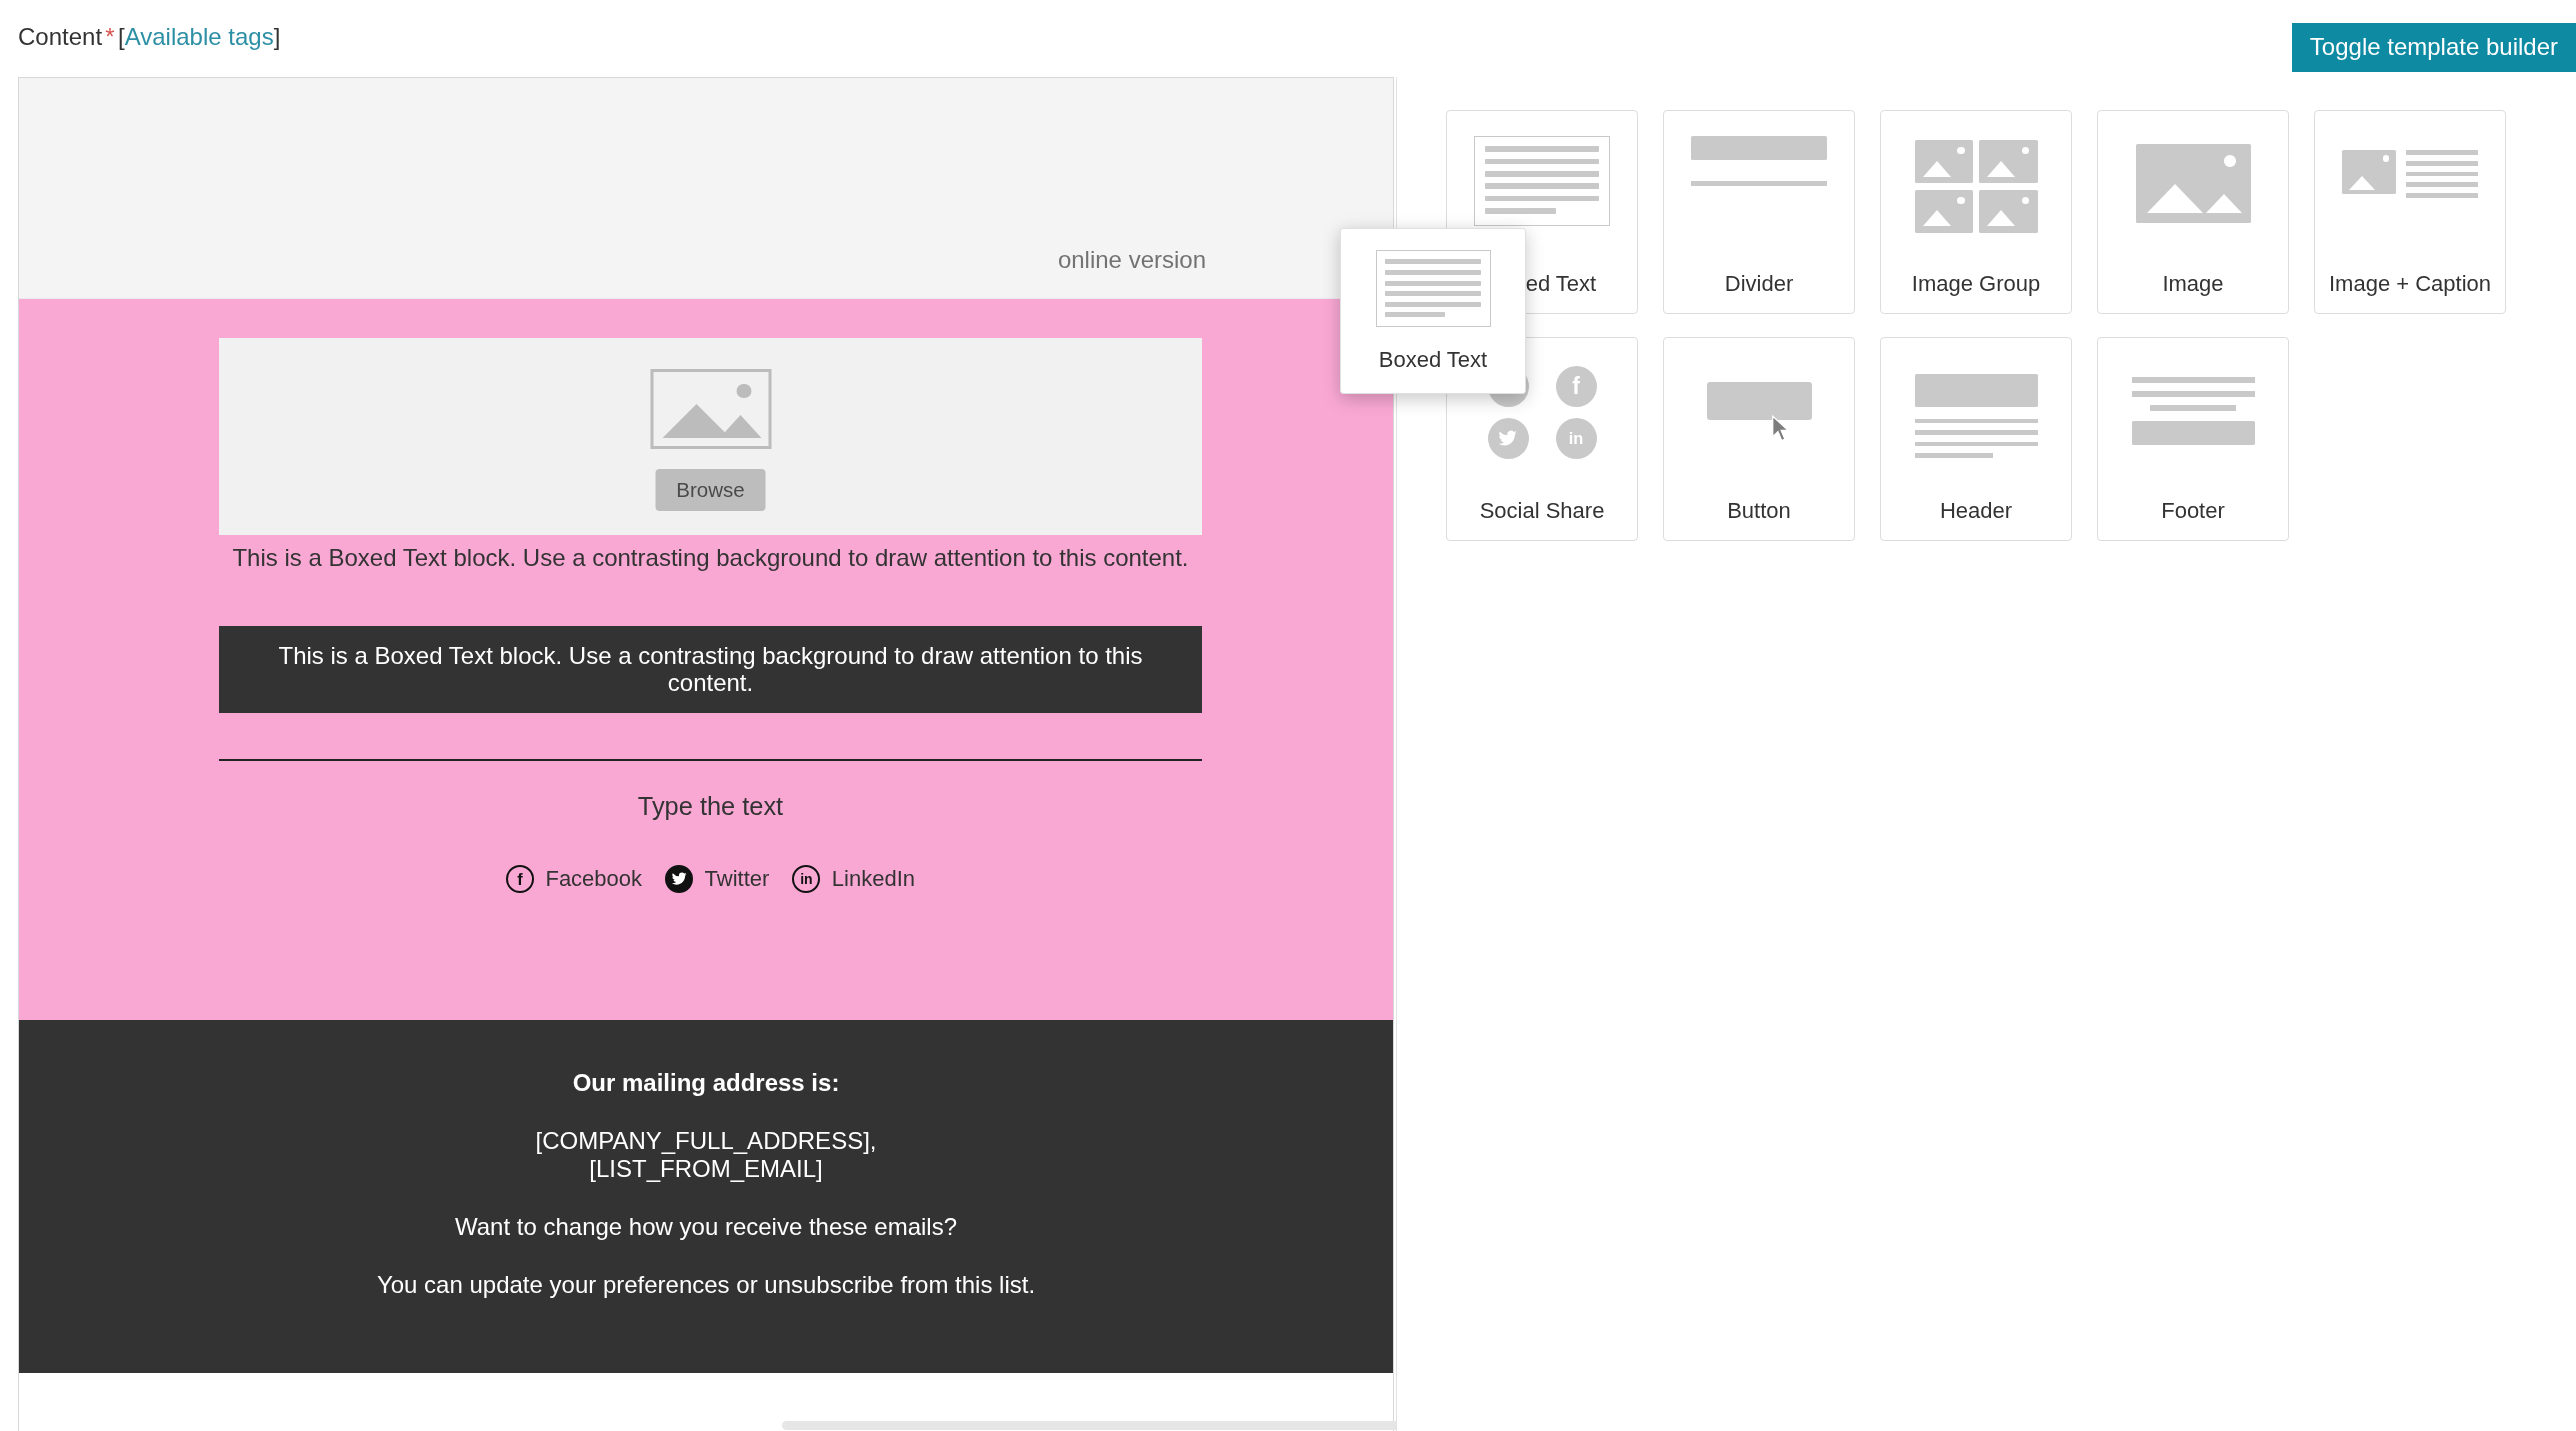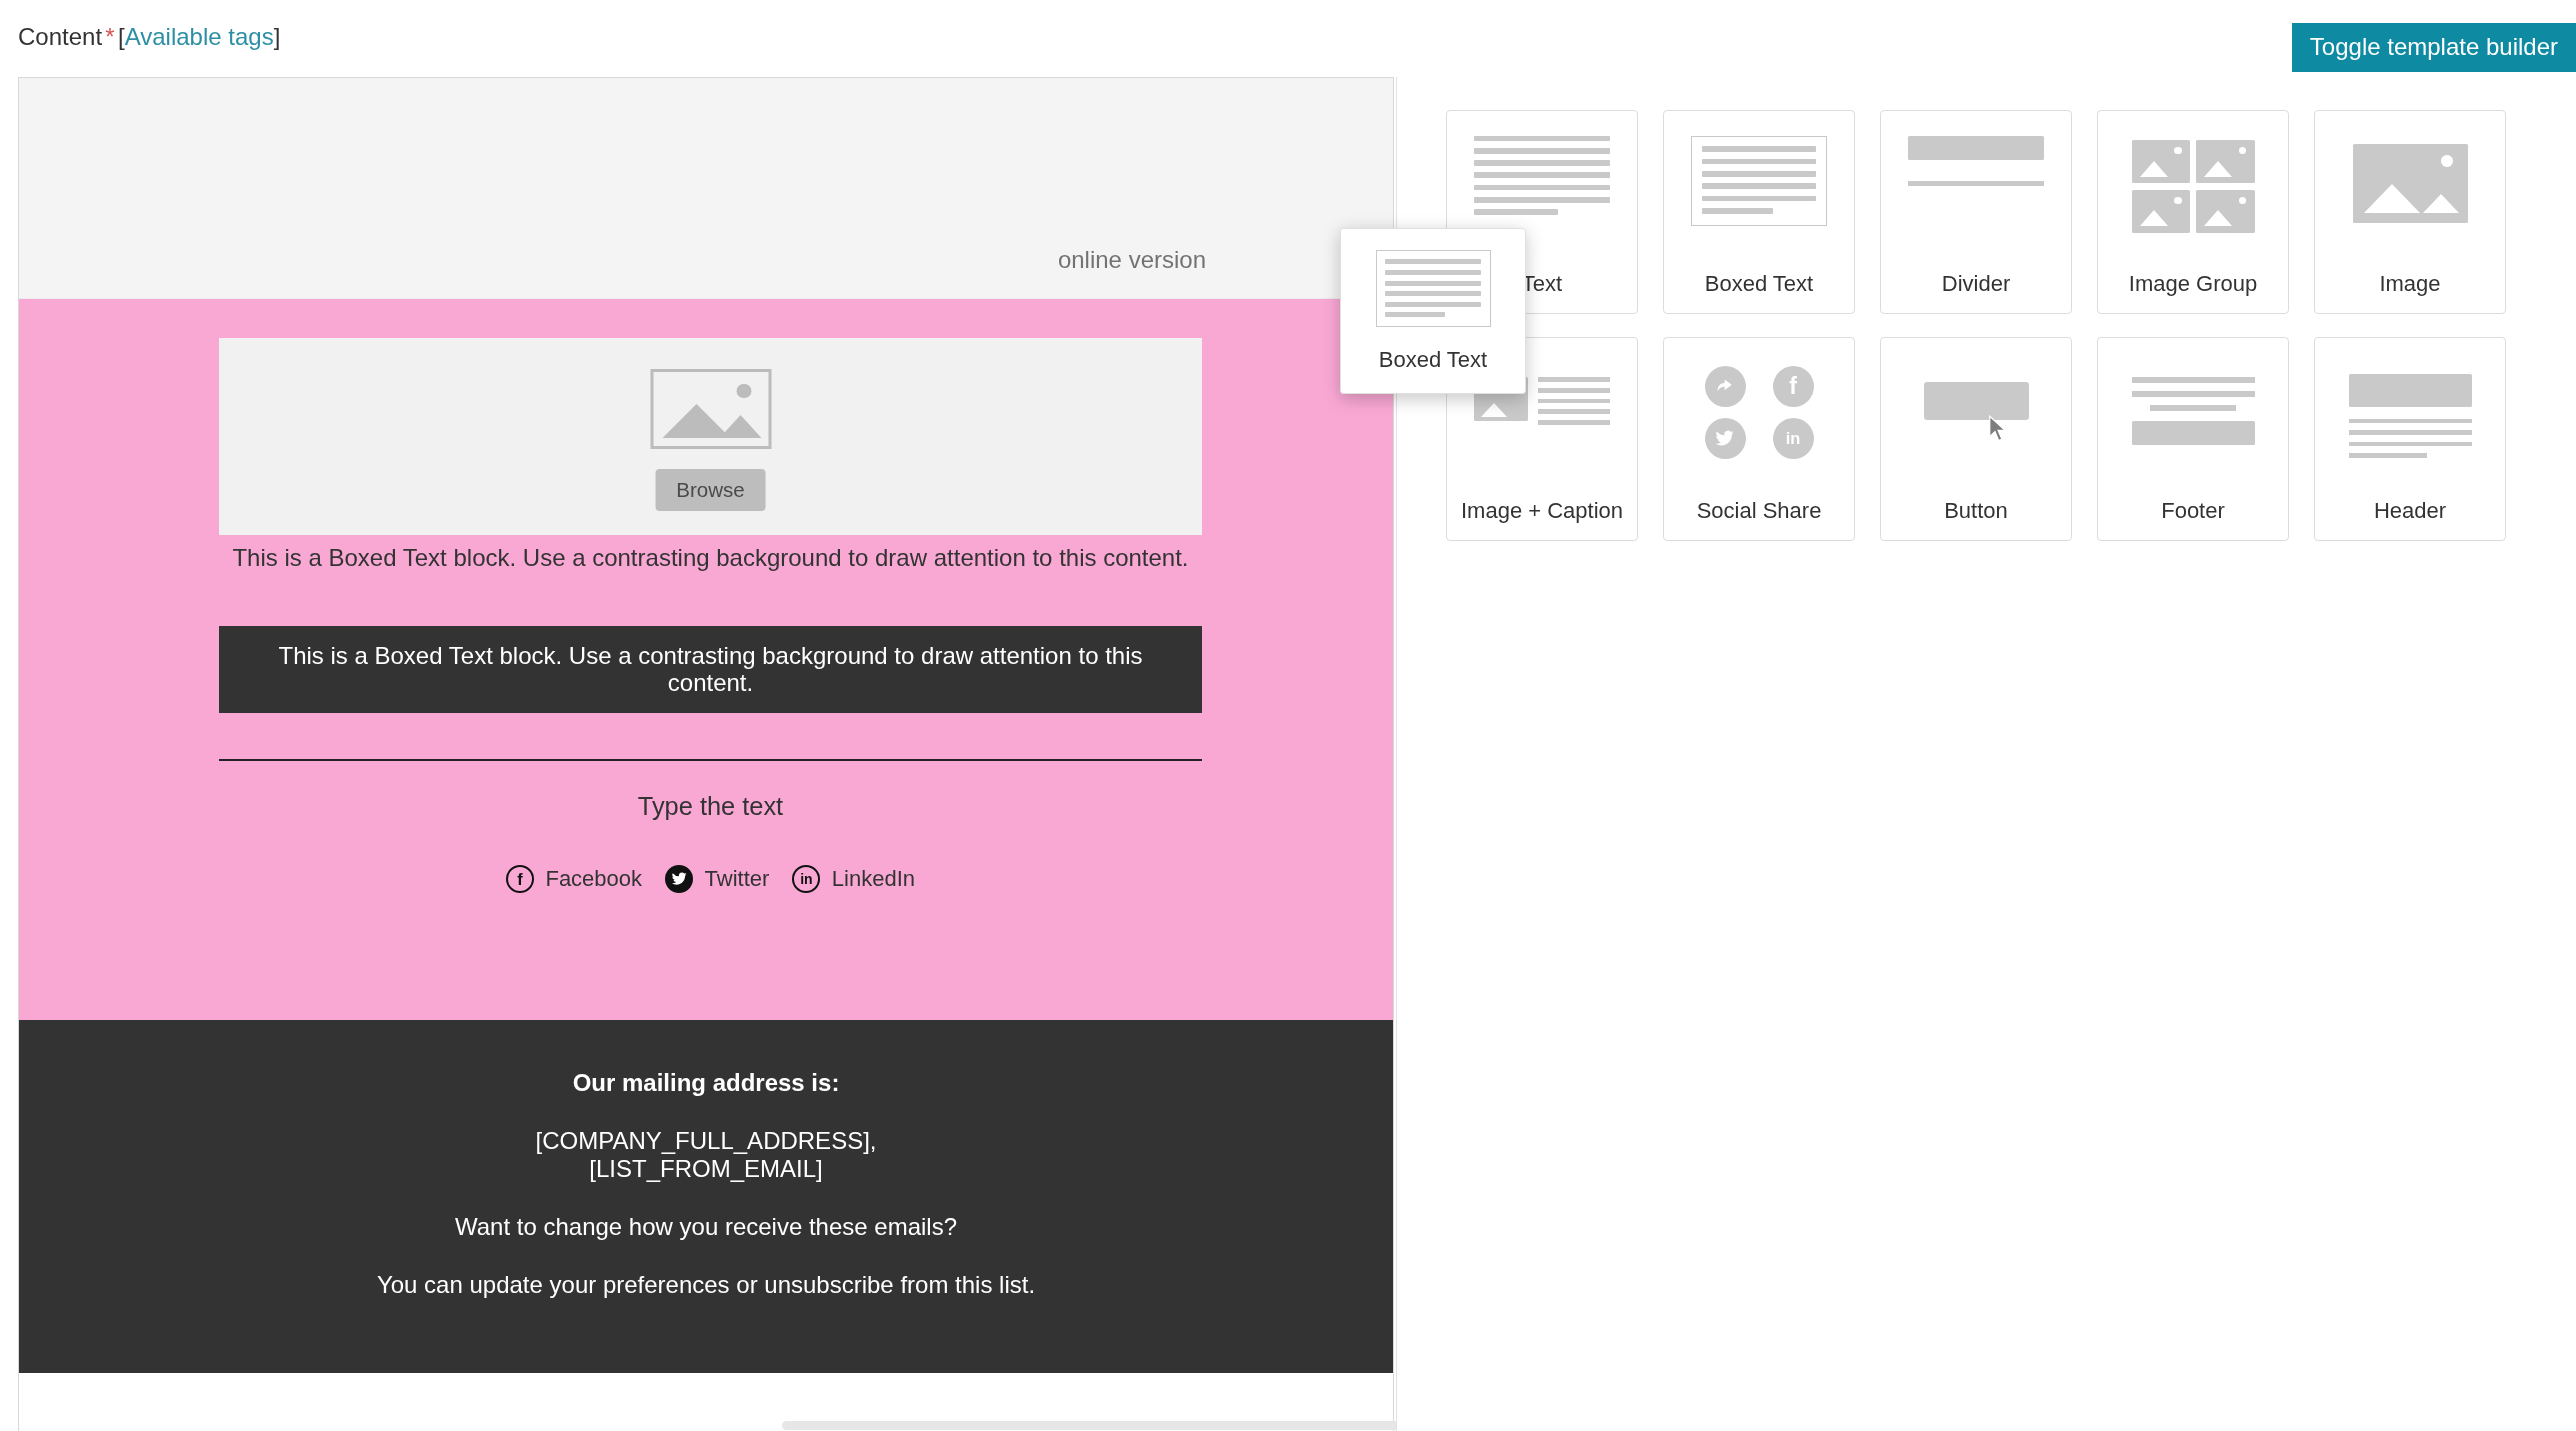--- a/index.html
+++ b/index.html
@@ -559,34 +559,20 @@
 
 </div>
 
 <div class="scroll-hint">
   <div class="hscroll"></div>
 </div>
 
 <div class="palette">
   <div class="palette-grid">
 
-    <div class="palette-cell">
-      <div class="thumb">
-        <div class="lines">
-          <div class="ln"></div>
-            <div class="ln"></div>
-            <div class="ln"></div>
-          <div class="ln"></div>
-            <div class="ln"></div>
-            <div class="ln"></div>
-          <div class="ln short"></div>
-        </div>
-      </div>
-      <div class="palette-label">Text</div>
-    </div>
 
     <div class="palette-cell">
       <div class="thumb">
         <div class="boxed-thumb">
           <div class="lines">
             <div class="ln"></div>
               <div class="ln"></div>
               <div class="ln"></div>
             <div class="ln"></div>
               <div class="ln"></div>
@@ -687,41 +673,41 @@
                 <path d="M1 1l12 11h-5.4l3 7-2.6 1.1-2.9-7L1 17z" fill="#7d7d7d" stroke="#ffffff" stroke-width="1"></path>
               </svg>
           </span>
         </div>
       </div>
       <div class="palette-label">Button</div>
     </div>
 
     <div class="palette-cell">
       <div class="thumb">
-        <div class="footer-thumb">
-          <div class="ln w1"></div>
-          <div class="ln w2"></div>
-          <div class="ln w3"></div>
-          <div class="bigbar"></div>
-        </div>
-      </div>
-      <div class="palette-label">Footer</div>
-    </div>
-
-    <div class="palette-cell">
-      <div class="thumb">
         <div class="header-thumb">
           <div class="bigbar"></div>
           <div class="ln"></div>
           <div class="ln"></div>
           <div class="ln"></div>
           <div class="ln short"></div>
         </div>
       </div>
       <div class="palette-label">Header</div>
+    </div>
+
+    <div class="palette-cell">
+      <div class="thumb">
+        <div class="footer-thumb">
+          <div class="ln w1"></div>
+          <div class="ln w2"></div>
+          <div class="ln w3"></div>
+          <div class="bigbar"></div>
+        </div>
+      </div>
+      <div class="palette-label">Footer</div>
     </div>
 
   </div>
 </div>
 
 <div class="drag-ghost">
   <div class="boxed-thumb">
     <div class="lines">
       <div class="ln"></div>
         <div class="ln"></div>

